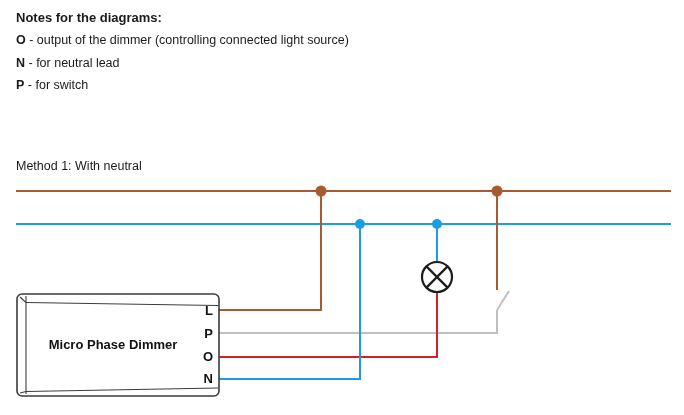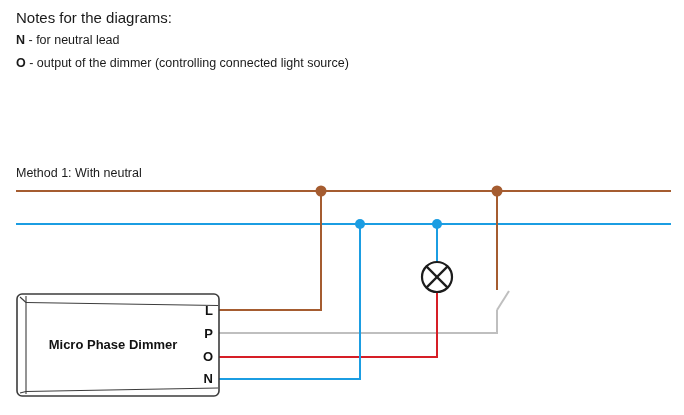--- a/index.html
+++ b/index.html
@@ -14,37 +14,37 @@
     overflow: hidden;
     font-family: "Liberation Sans", sans-serif;
     color: #1a1a1a;
   }
   .notes {
     position: absolute;
     left: 16px;
     top: 7px;
   }
   .notes-heading {
-    font-weight: normal;
-    font-size: 15px;
+    font-weight: bold;
+    font-size: 13px;
     line-height: 22.4px;
     white-space: nowrap;
   }
   .note-line {
     font-size: 12.5px;
     line-height: 22.4px;
     white-space: nowrap;
   }
   .note-letter {
     font-weight: bold;
   }
   .method-title {
     position: absolute;
     left: 16px;
-    top: 166px;
+    top: 159px;
     font-size: 12.5px;
     line-height: 14px;
     white-space: nowrap;
   }
   svg.diagram {
     position: absolute;
     left: 0;
     top: 0;
   }
   .wire {
@@ -88,22 +88,23 @@
     font-weight: bold;
     font-size: 13px;
     fill: #111111;
   }
 </style>
 </head>
 <body>
 
 <div class="notes">
   <div class="notes-heading">Notes for the diagrams:</div>
+  <div class="note-line"><span class="note-letter">O</span><span> - output of the dimmer (controlling connected light source)</span></div>
   <div class="note-line"><span class="note-letter">N</span><span> - for neutral lead</span></div>
-  <div class="note-line"><span class="note-letter">O</span><span> - output of the dimmer (controlling connected light source)</span></div>
+  <div class="note-line"><span class="note-letter">P</span><span> - for switch</span></div>
 </div>
 
 <div class="method-title">Method 1: With neutral</div>
 
 <svg class="diagram" width="684" height="415" viewBox="0 0 684 415" xmlns="http://www.w3.org/2000/svg">
 
   <line class="wire wire-live" x1="16" y1="191" x2="671" y2="191"></line>
   <line class="wire wire-neutral" x1="16" y1="224" x2="671" y2="224"></line>
 
   <polyline class="wire wire-live" points="219,310 321,310 321,191"></polyline>

